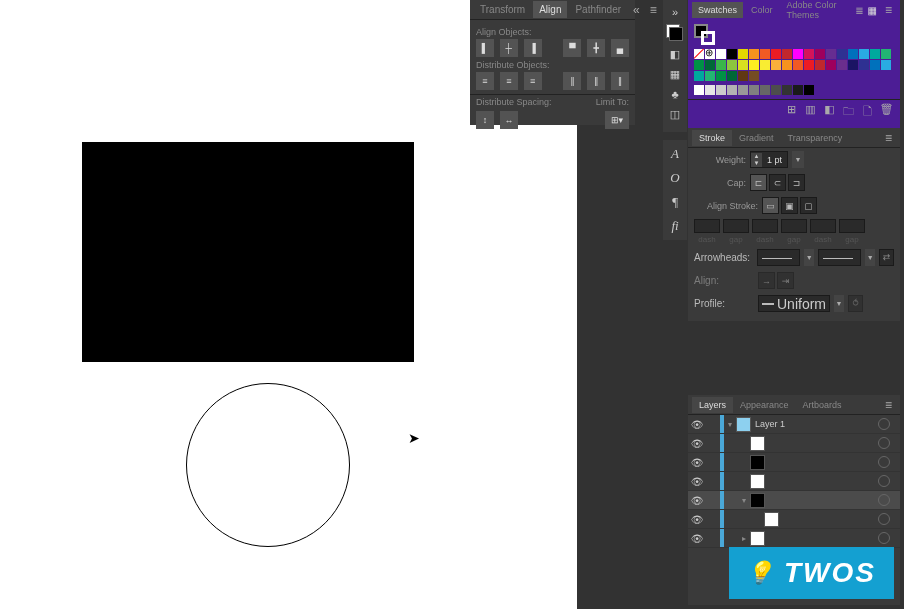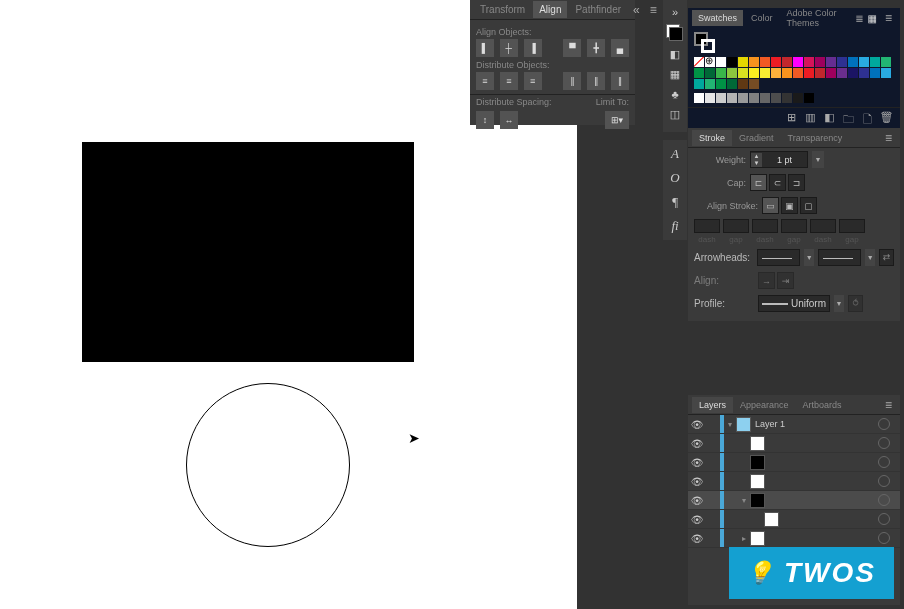--- a/index.html
+++ b/index.html
@@ -23,21 +23,21 @@
 .align-bottom { display:flex; justify-content:space-between; align-items:center; padding:2px 6px; font-size:9px; color:#888; border-top:1px solid #222;}
 .panel-menu { color:#aaa; font-size:12px; padding:0 4px; }
 
 
 .toolstrip { position:absolute; left:663px; top:0; width:24px; height:132px; background:#3a3a3a; display:flex; flex-direction:column; align-items:center; padding:4px 0; gap:4px; }
 .ts-item { width:16px; height:16px; display:flex; align-items:center; justify-content:center; color:#ccc; font-size:11px;}
 .ts-fill { width:14px; height:14px; background:#fff; border:1px solid #666; position:relative;}
 .ts-fillb { width:14px; height:14px; background:#000; border:1px solid #666; position:absolute; top:3px; left:3px; }
 .ts-wrap { position:relative; width:18px; height:18px;}
 
-.swatches-panel { position:absolute; left:688px; top:8px; width:212px; height:132px; background:#0f172a; color:#bbb; font-size:10px; }
+.swatches-panel { position:absolute; left:688px; top:0; width:212px; height:132px; background:#4c1d95; color:#bbb; font-size:10px; }
 .sw-tabs { display:flex; height:20px; align-items:center; padding:0 4px; gap:2px;}
 .sw-tabs .tab { padding:3px 6px; color:#888; font-size:9px; }
 .sw-tabs .tab.active { background:#535353; color:#ddd; }
 .sw-icons-right { margin-left:auto; display:flex; gap:4px; align-items:center;}
 .sw-body { padding:4px 6px; }
 .sw-top-row { display:flex; align-items:center; gap:6px; margin-bottom:3px;}
 .sw-fillstroke { position:relative; width:22px; height:22px;}
 .sw-fill { position:absolute; left:0; top:0; width:14px; height:14px; background:#000; border:2px solid #888;}
 .sw-stroke { position:absolute; left:7px; top:7px; width:14px; height:14px; border:3px solid #fff; background:none;}
 .sw-grid { display:flex; flex-wrap:wrap; width:200px; gap:1px;}
@@ -56,38 +56,38 @@
 
 
 .stroke-panel { position:absolute; left:688px; top:128px; width:212px; background:#3a3a3a; color:#bbb; font-size:10px; padding-bottom:6px;}
 .stroke-tabs { display:flex; height:20px; align-items:center; padding:0 4px; border-bottom:1px solid #222;}
 .stroke-tabs .tab { padding:3px 7px; color:#888; font-size:9px;}
 .stroke-tabs .tab.active { color:#ddd; background:#464646;}
 .stroke-row { display:flex; align-items:center; padding:3px 6px; gap:4px;}
 .stroke-row .lbl { width:52px; text-align:right; color:#999; font-size:9px;}
 .num-input { display:flex; align-items:center; background:#2a2a2a; border:1px solid #1a1a1a; height:17px;}
 .num-input .stepper { width:11px; display:flex; flex-direction:column; font-size:6px; line-height:7px; text-align:center; color:#ccc; background:#444;}
-.num-input .val { padding:0 15px; font-size:9px; color:#ddd; min-width:24px;}
+.num-input .val { padding:0 5px; font-size:9px; color:#ddd; min-width:24px;}
 .dd { width:12px; text-align:center; font-size:7px; color:#aaa; background:#444; height:17px; line-height:17px;}
 .btn-grp { display:flex; gap:2px;}
 .btn-grp .b { width:17px; height:17px; background:#2a2a2a; border:1px solid #1a1a1a; display:flex; align-items:center; justify-content:center; font-size:9px; color:#bbb;}
 .btn-grp .b.active { background:#555;}
 .dashed-row { display:flex; align-items:center; padding:4px 6px; gap:6px;}
 .checkbox { width:11px; height:11px; border:1px solid #888; background:#2a2a2a;}
 .dashgrid { display:flex; gap:3px; padding:2px 6px;}
 .dashbox { width:26px; display:flex; flex-direction:column; align-items:center; gap:2px;}
 .dashbox input { width:26px; height:14px; background:#2a2a2a; border:1px solid #1a1a1a; font-size:8px; text-align:center; color:#555;}
 .dashbox .dl { font-size:8px; color:#555;}
 .arrow-row { display:flex; align-items:center; padding:3px 6px; gap:4px;}
 .arrow-sel { width:44px; height:17px; background:#2a2a2a; border:1px solid #1a1a1a; position:relative;}
 .arrow-sel::after { content:""; position:absolute; left:4px; top:8px; width:30px; height:0; border-top:1px solid #bbb;}
 .tiny-dd { width:10px; height:17px; background:#444; font-size:7px; color:#aaa; text-align:center; line-height:17px;}
 .profile-sel { width:72px; height:17px; background:#2a2a2a; border:1px solid #1a1a1a; display:flex; align-items:center; padding:0 3px; gap:3px;}
 .profile-line { flex:1; height:0; border-top:2px solid #bbb;}
-.profile-sel .txt { font-size:10px; color:#ccc;}
+.profile-sel .txt { font-size:14px; color:#ccc;}
 
 
 .layers-panel { position:absolute; left:688px; top:395px; width:212px; height:210px; background:#3a3a3a; color:#bbb; font-size:10px;}
 .ly-tabs { display:flex; height:20px; align-items:center; padding:0 4px; border-bottom:1px solid #222;}
 .ly-tabs .tab { padding:3px 7px; color:#888; font-size:9px;}
 .ly-tabs .tab.active { color:#ddd; background:#464646;}
 .ly-body { }
 .ly-row { display:flex; align-items:center; height:19px; border-bottom:1px solid #333; font-size:9px;}
 .ly-row .eye { width:18px; text-align:center; color:#ccc; font-size:10px;}
 .ly-row .lock { width:14px; }

